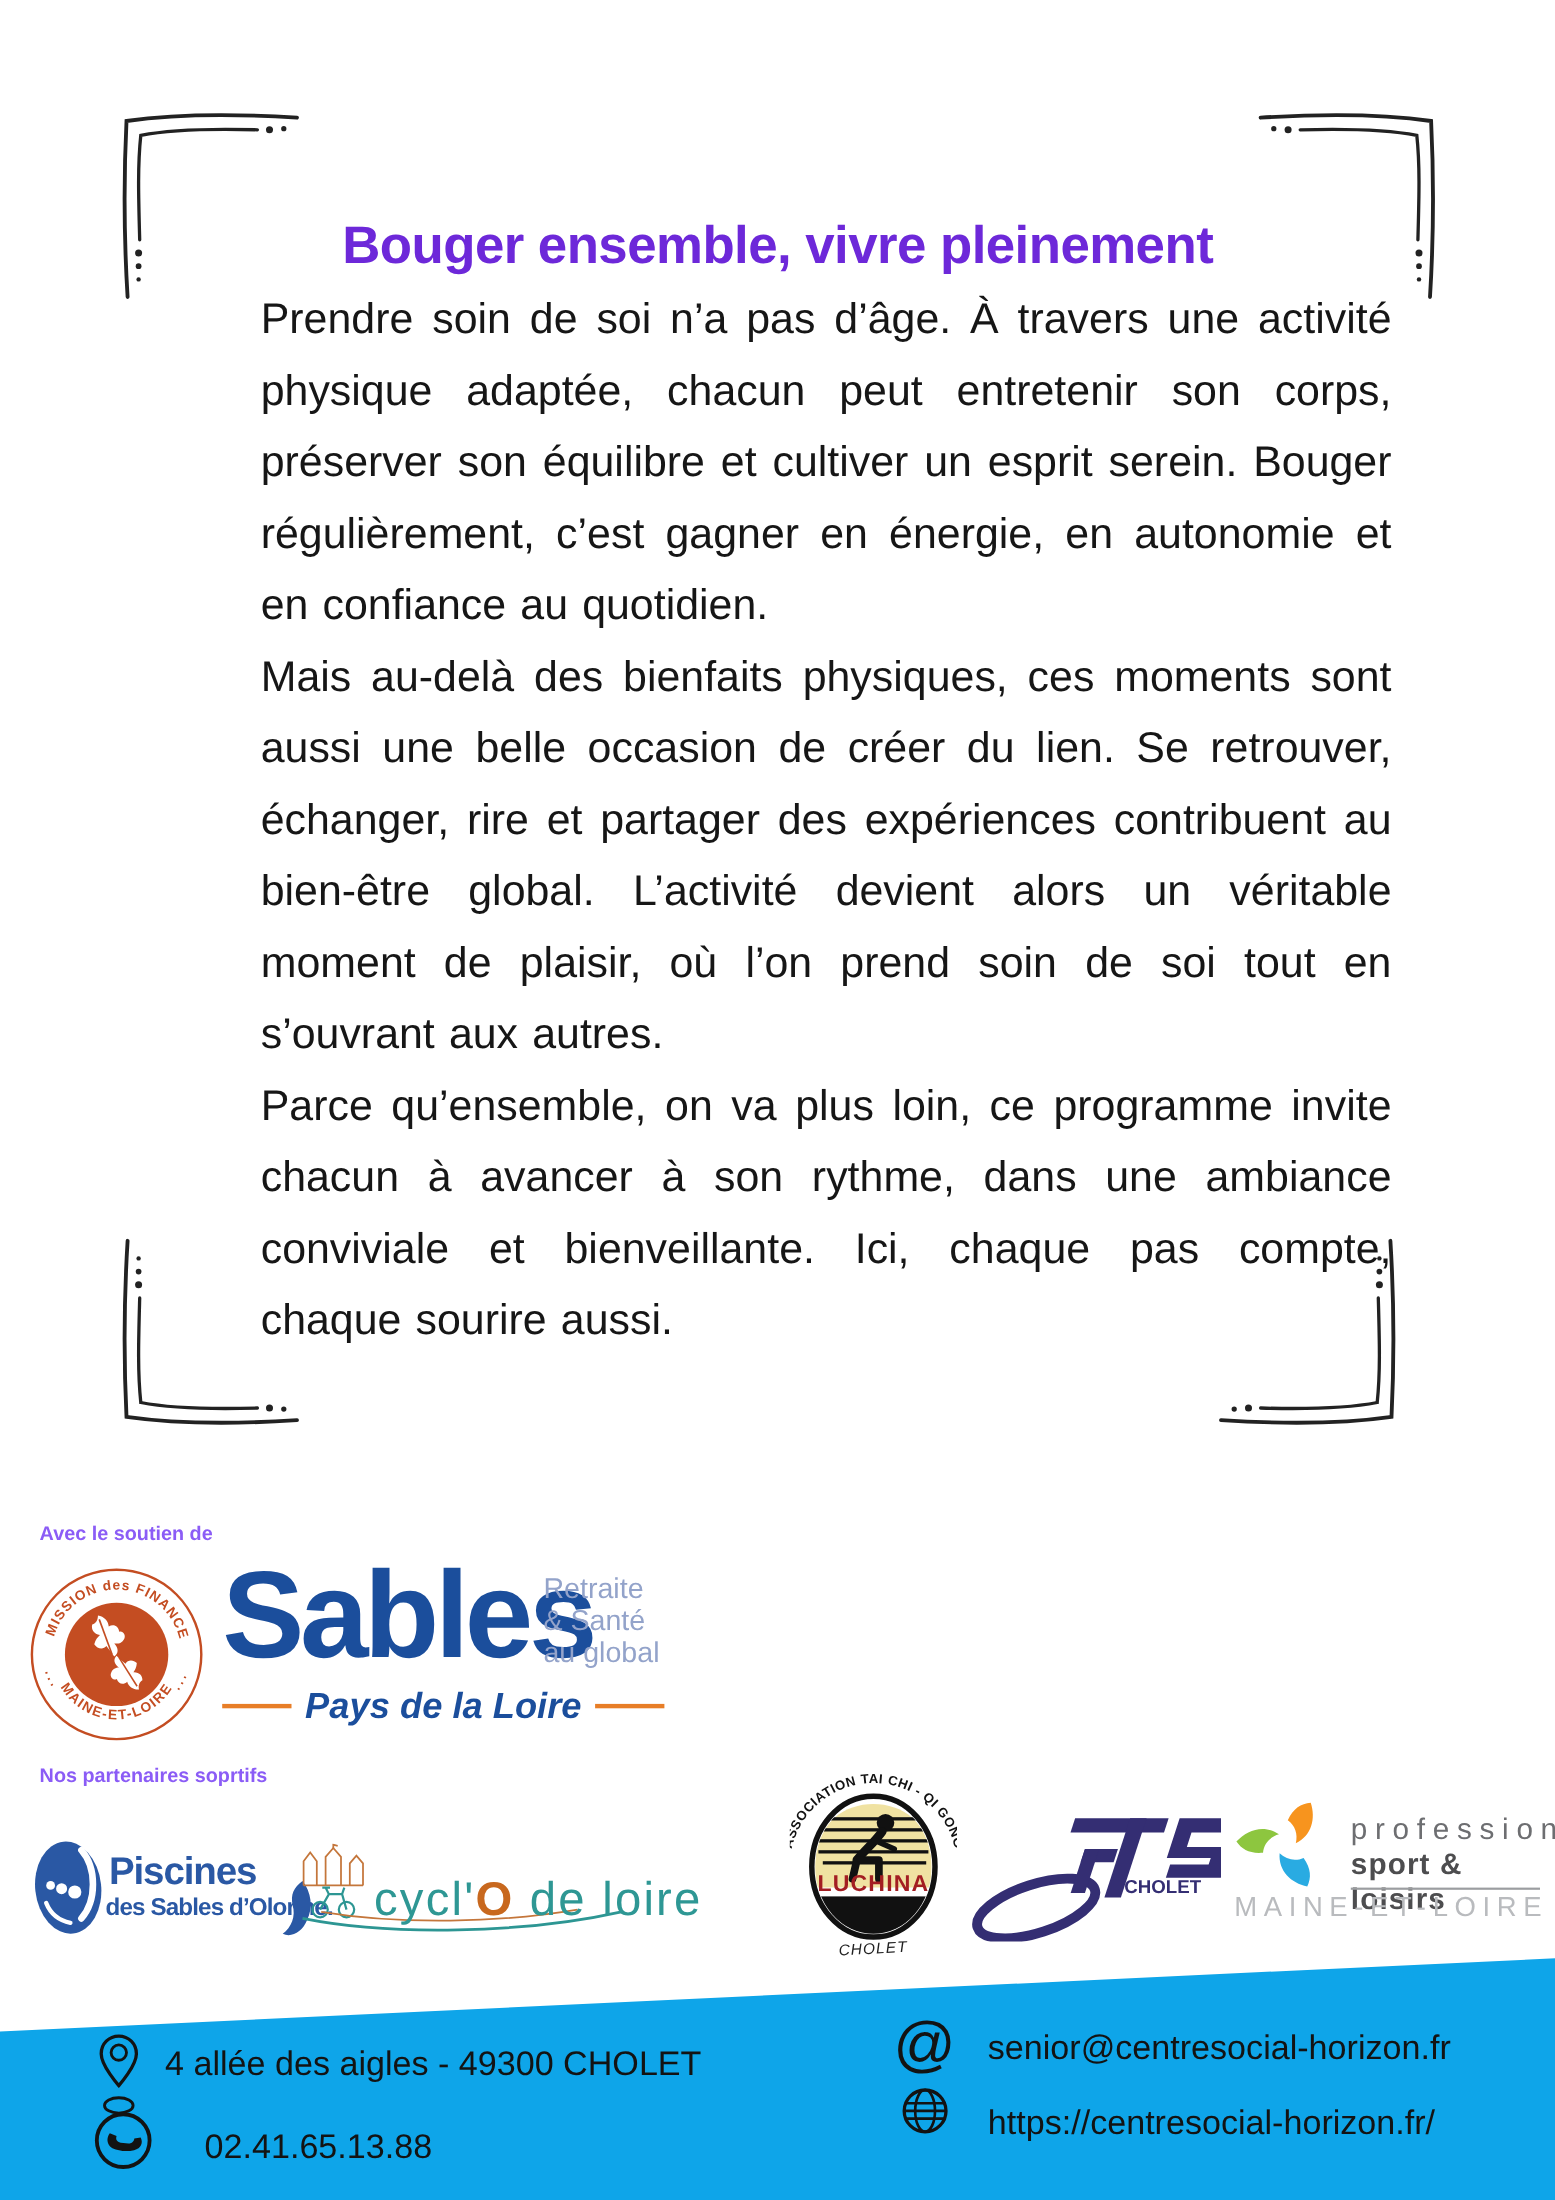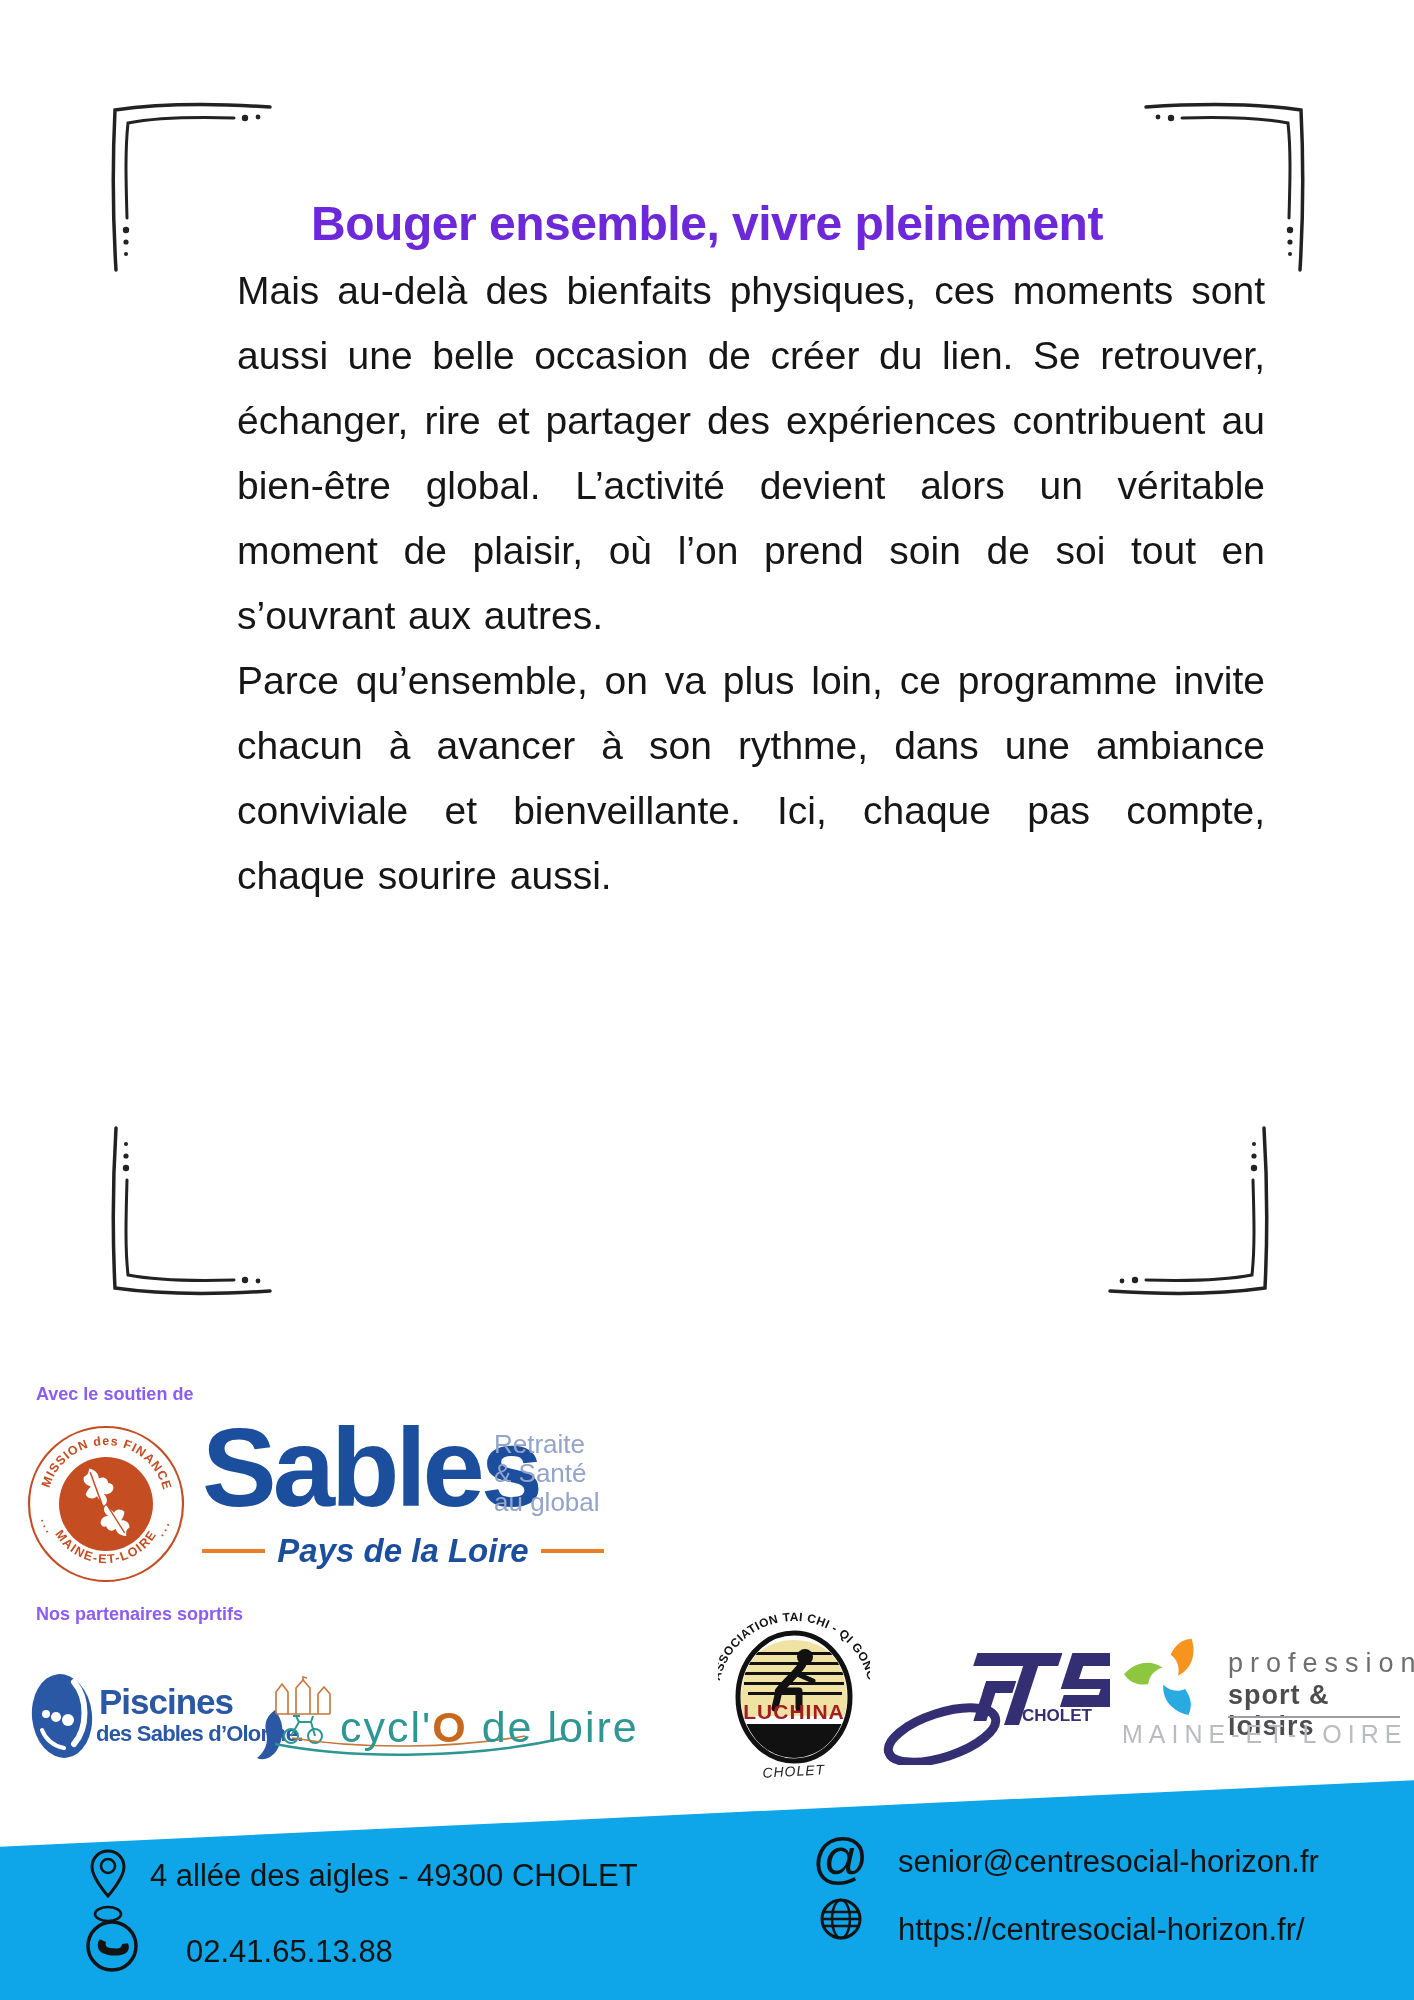--- a/index.html
+++ b/index.html
@@ -94,20 +94,21 @@
       <circle cx="22" cy="22" r="2" fill="#222"></circle>
         <circle cx="22" cy="34" r="2.6" fill="#222"></circle>
         <circle cx="22" cy="46" r="3.2" fill="#222"></circle>
       <circle cx="141" cy="158" r="3.2" fill="#222"></circle>
         <circle cx="154" cy="159" r="2.4" fill="#222"></circle>
     </svg>
   </div>
 
   <div class="abs title">Bouger ensemble, vivre pleinement</div>
   <div class="abs bodytext">
+    <p>Prendre soin de soi n’a pas d’âge. À travers une activité physique adaptée, chacun peut entretenir son corps, préserver son équilibre et cultiver un esprit serein. Bouger régulièrement, c’est gagner en énergie, en autonomie et en confiance au quotidien.</p>
     <p>Mais au-delà des bienfaits physiques, ces moments sont aussi une belle occasion de créer du lien. Se retrouver, échanger, rire et partager des expériences contribuent au bien-être global. L’activité devient alors un véritable moment de plaisir, où l’on prend soin de soi tout en s’ouvrant aux autres.</p>
     <p>Parce qu’ensemble, on va plus loin, ce programme invite chacun à avancer à son rythme, dans une ambiance conviviale et bienveillante. Ici, chaque pas compte, chaque sourire aussi.</p>
   </div>
 
   <div class="abs h-small" style="left:36px;top:1384px;">Avec le soutien de</div>
 
   <div class="abs" style="left:26px;top:1424px;width:160px;height:160px;">
     <svg viewBox="0 0 160 160" width="160" height="160">
       <circle cx="80" cy="80" r="77" fill="#ffffff" stroke="#C44D22" stroke-width="2.2"></circle>
       <path id="comArcTop" d="M21.9,69.8 A59,59 0 0 1 138.1,69.8" fill="none"></path>

